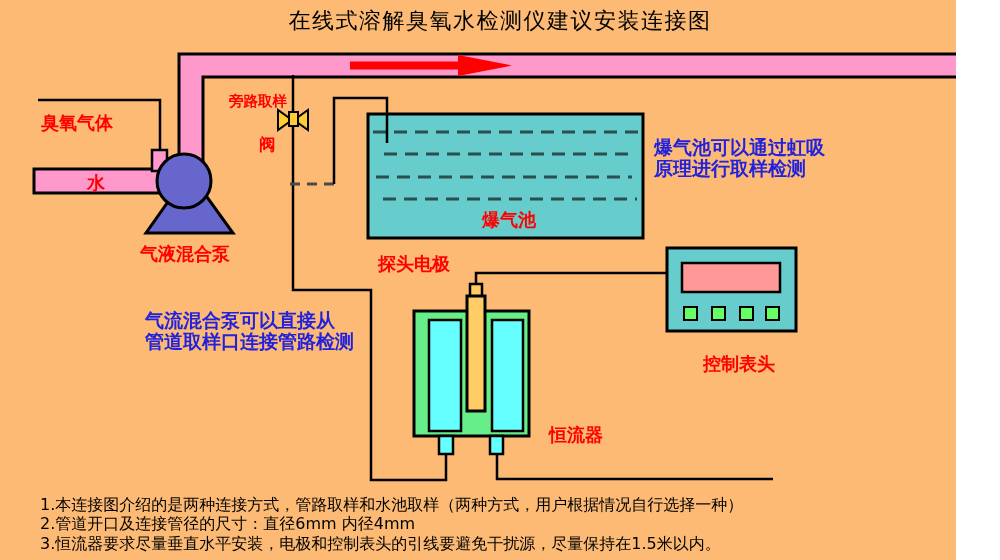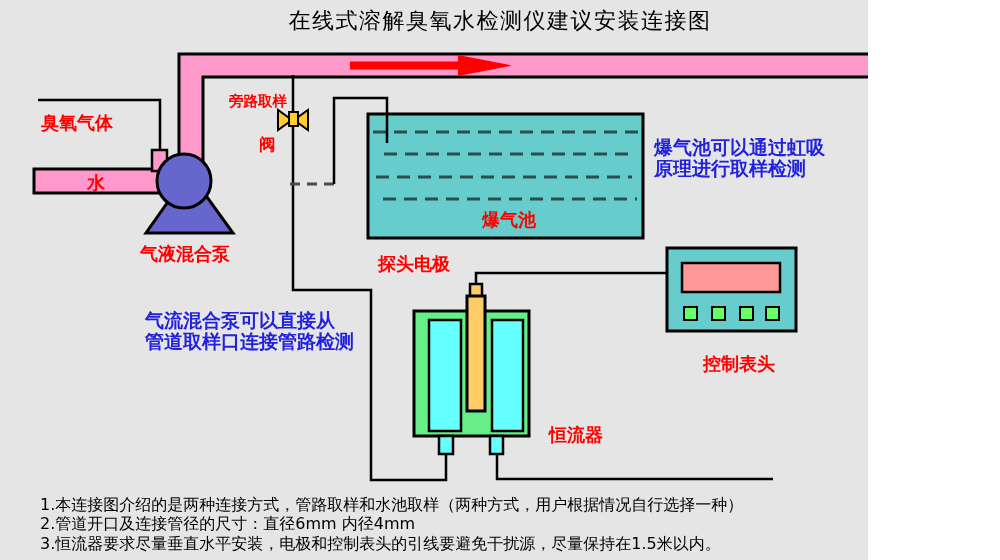--- a/index.html
+++ b/index.html
@@ -1,16 +1,16 @@
 <!DOCTYPE html>
 <html><head>
 <meta charset="utf-8">
 <style>
   html,body { margin:0; padding:0; background:#ffffff; }
-  .stage { position:relative; width:868px; height:560px; background:#e5e5e5; overflow:hidden; }
+  .stage { position:relative; width:956px; height:560px; background:#fdba74; overflow:hidden; }
   svg { display:block; }
   svg text { font-family:"DejaVu Sans","Liberation Sans",sans-serif; }
   .title  { font-size:22px; letter-spacing:1.5px; fill:#000; }
   .lbl    { font-size:18px; font-weight:bold; }
   .lbl-md { font-size:16.5px; font-weight:bold; }
   .lbl-sm { font-size:14.5px; font-weight:bold; }
   .ann    { font-size:19px; font-weight:bold; }
   .note   { font-size:16px; fill:#000; }
 </style>
 </head>

